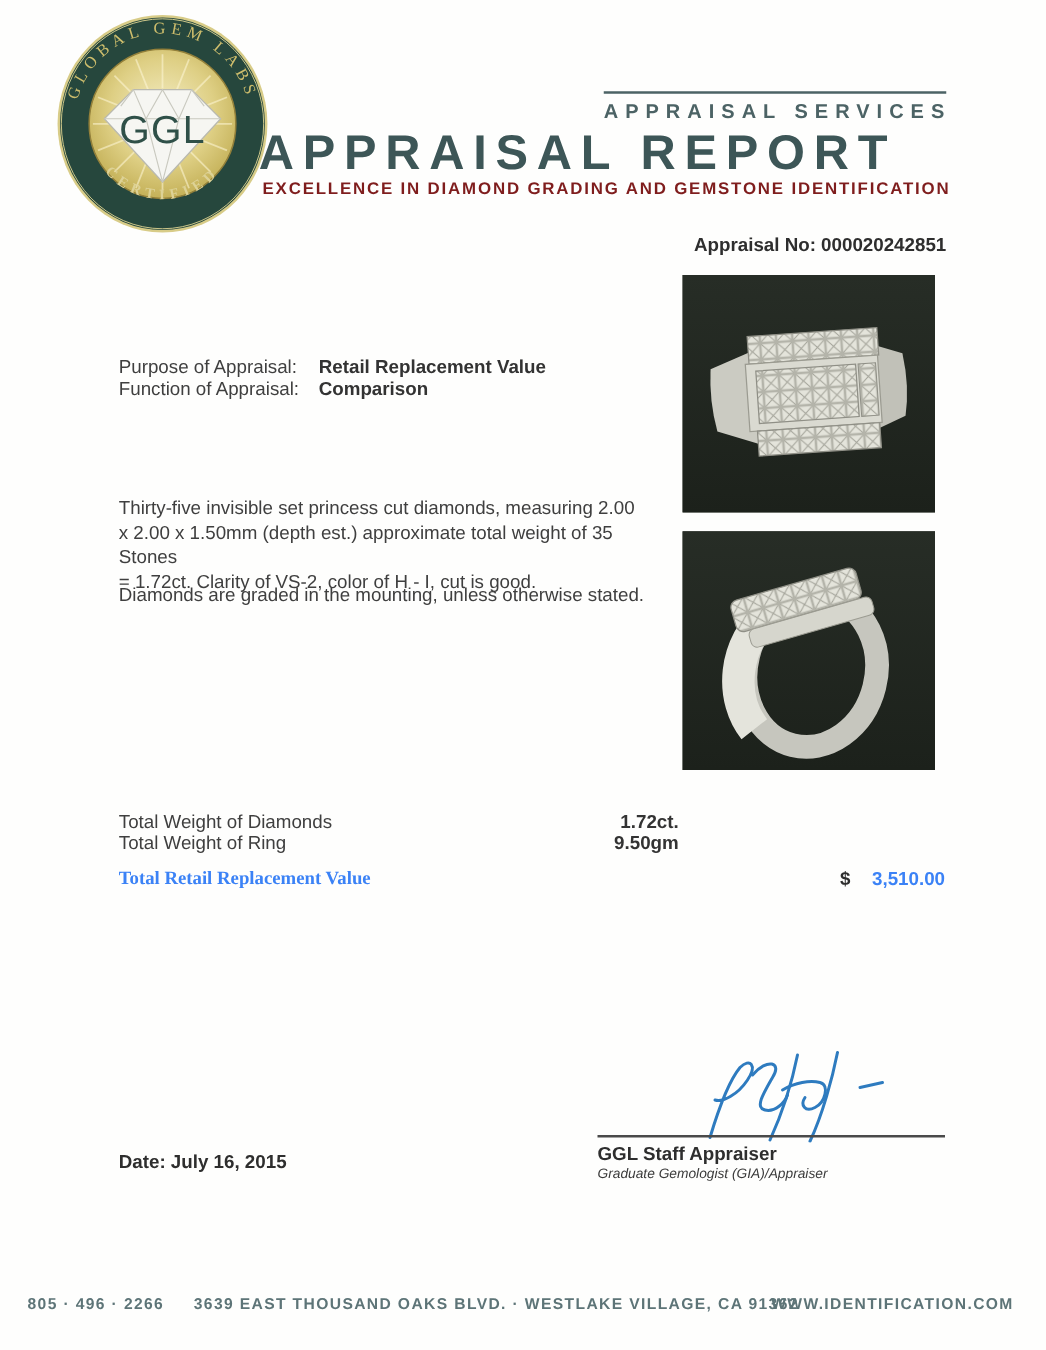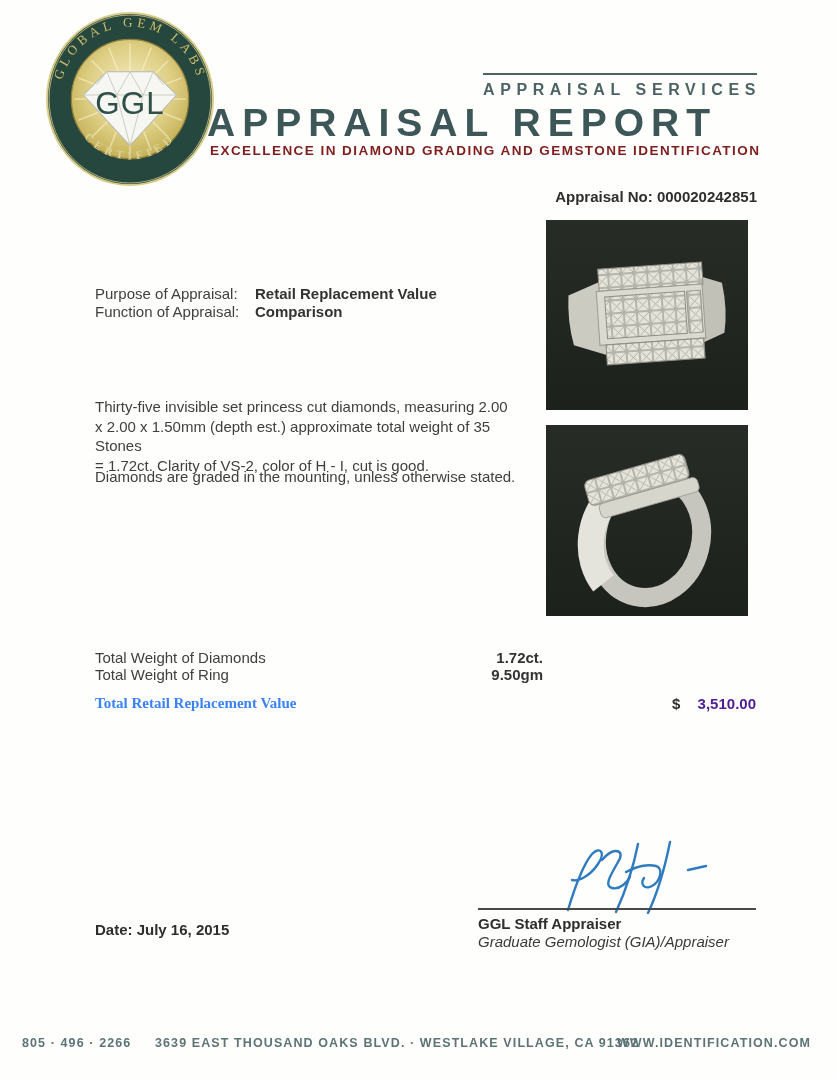--- a/index.html
+++ b/index.html
@@ -47,26 +47,26 @@
   .para1{top:332px;}
   .para2{top:397px;}
   .para3{top:457px;margin-top:10px;}
   
   .tot-label{left:95px;font-size:15px;}
   .tot-value{left:300px;width:243px;text-align:right;font-size:15px;font-weight:bold;color:#333;}
   .row1{top:649px;}
   .row2{top:666px;}
   .grand-label{left:95px;top:695px;font-size:15px;font-weight:bold;color:#3b82f6;font-family:Liberation Serif, serif;}
   .grand-currency{left:672px;top:695px;font-size:15px;font-weight:bold;color:#2e2e2e;}
-  .grand-value{left:640px;top:695px;width:116px;text-align:right;font-size:15px;font-weight:bold;color:#4c1d95;}
+  .grand-value{left:640px;top:695px;width:116px;text-align:right;font-size:15px;font-weight:bold;color:#3b82f6;}
   
   .signature-svg{left:480px;top:838px;width:290px;height:76px;}
   .sig-line{left:478px;top:908px;width:278px;height:2px;background:#4a4a4a;}
   .signer-title{left:478px;top:915px;font-size:15px;font-weight:bold;color:#2e2e2e;}
-  .signer-cred{left:478px;top:933px;font-size:15px;font-style:italic;color:#3a3a3a;}
+  .signer-cred{left:478px;top:933px;font-size:11px;font-style:italic;color:#3a3a3a;}
   .date-line{left:95px;top:921px;font-size:15px;font-weight:bold;color:#2e2e2e;}
   
   .footer-item{top:1036px;font-size:12.5px;font-weight:bold;letter-spacing:1.1px;color:#5d7477;white-space:nowrap;}
   .footer-phone{left:22px;}
   .footer-address{left:155px;}
   .footer-site{right:26px;}
 </style>
 </head>
 <body>
 

